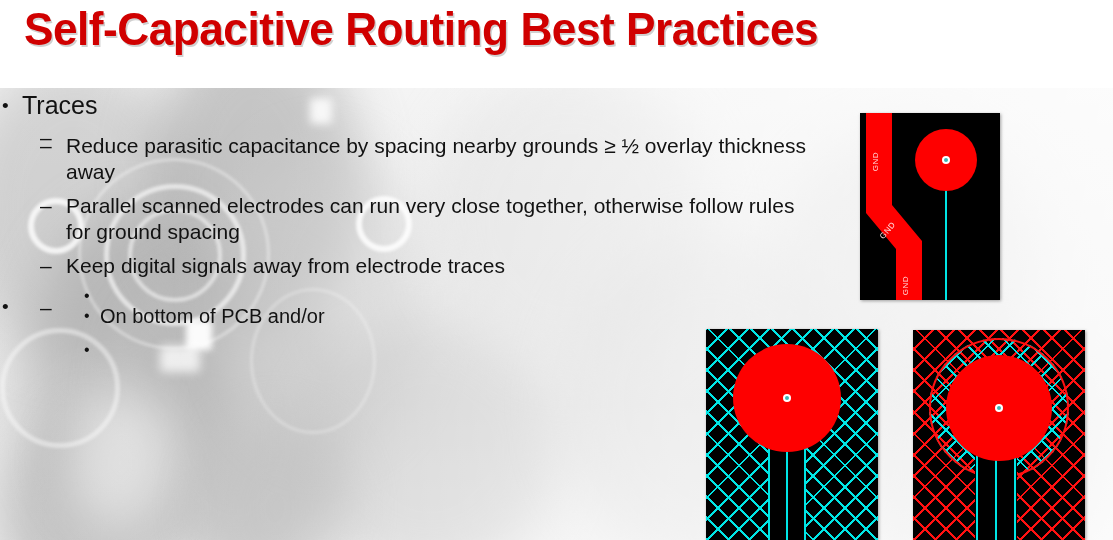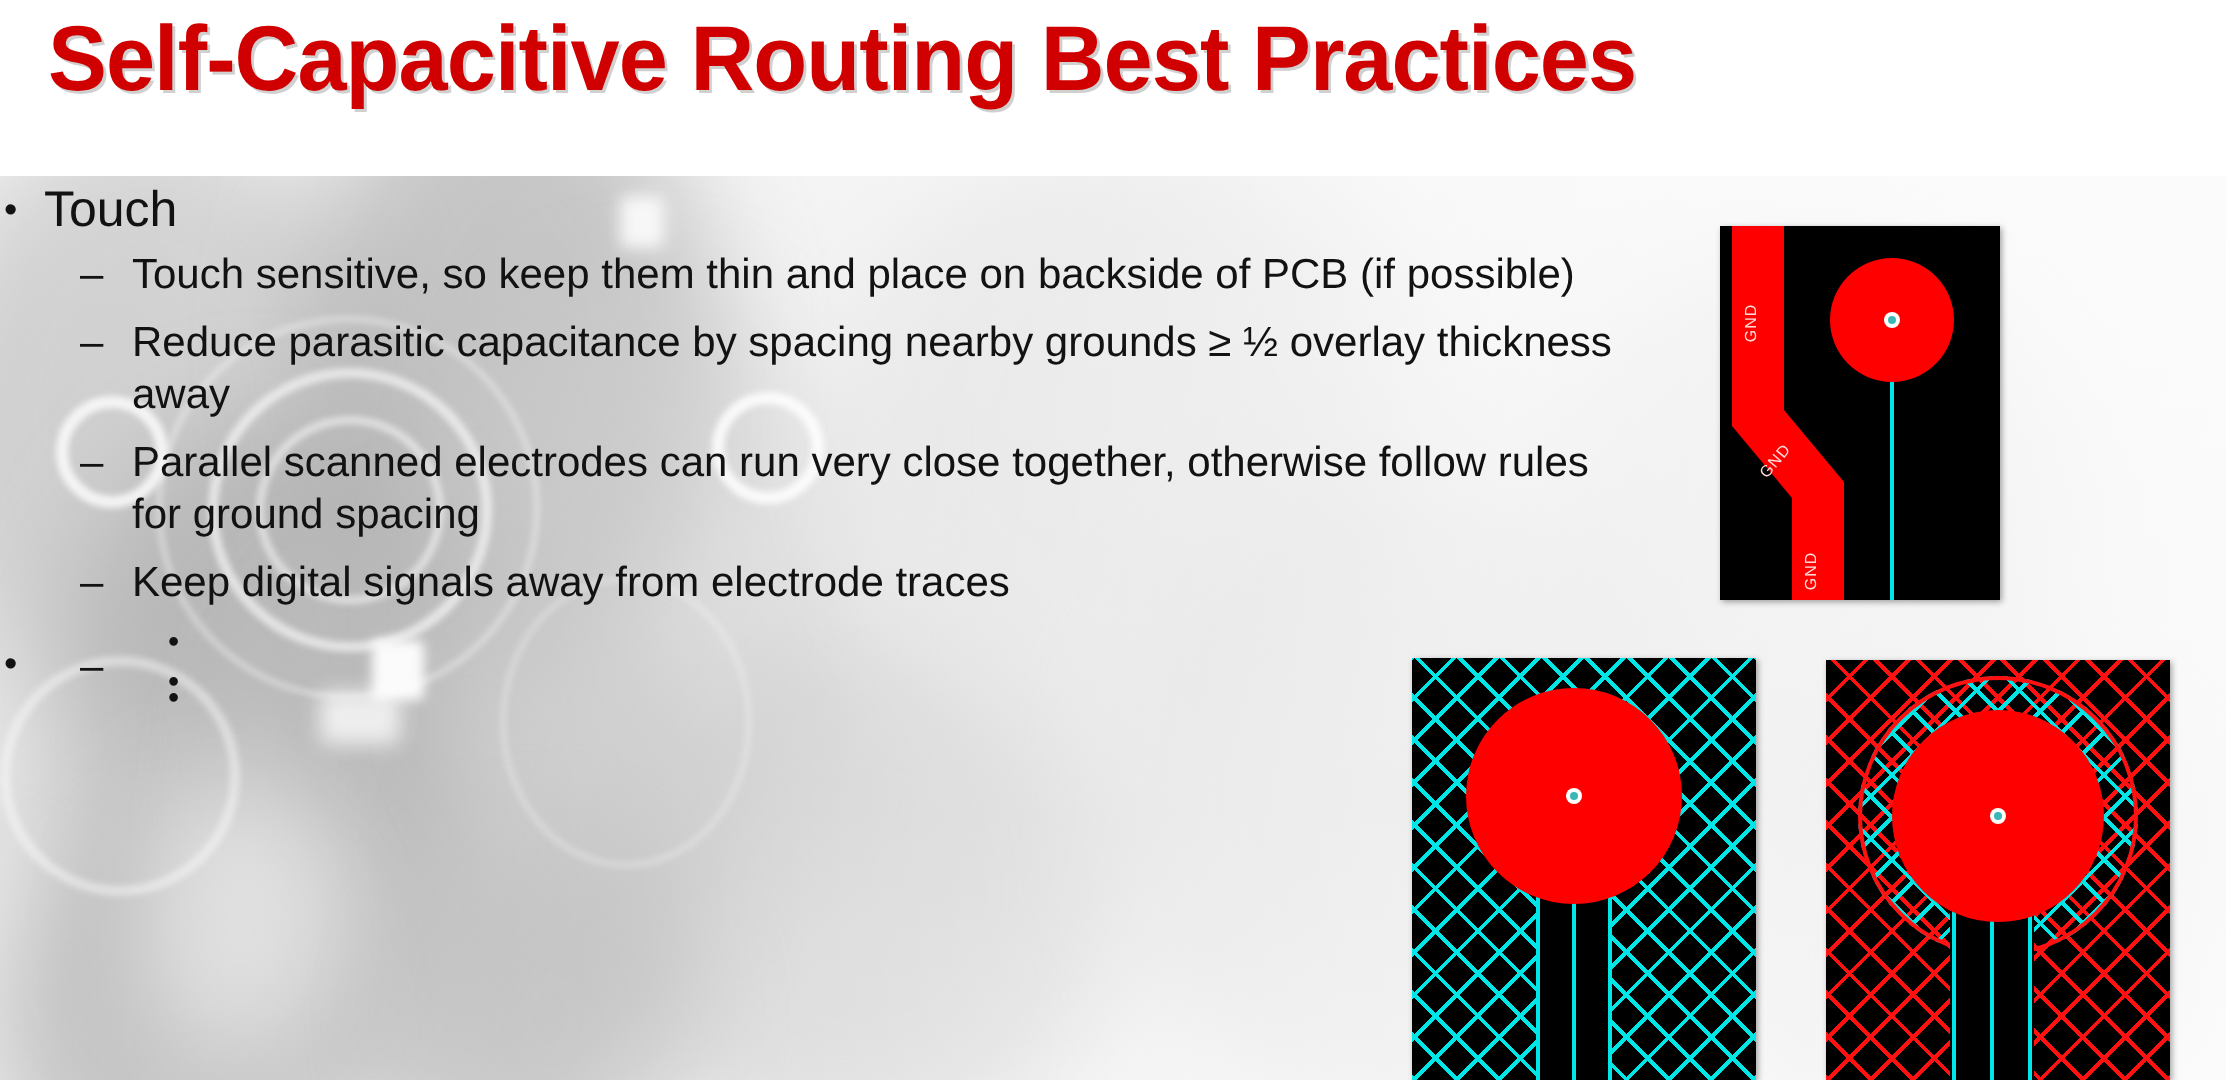--- a/index.html
+++ b/index.html
@@ -246,27 +246,26 @@
   </div>
 
   <div id="top-band"></div>
 
   <div id="title">Self-Capacitive Routing Best Practices</div>
 
   <div id="body">
 
     <div class="line l1">
       <span class="mk">•</span>
-      <span>Touch</span>
+      <span>Traces</span>
     </div>
     <div class="sp4"></div>
 
     <div class="line l2">
       <span class="mk">–</span>
-      <span>Touch sensitive, so keep them thin and place on backside of PCB (if possible)</span>
     </div>
     <div class="sp8"></div>
 
     <div class="line l2">
       <span class="mk">–</span>
       <span>Reduce parasitic capacitance by spacing nearby grounds ≥ ½ overlay thickness away</span>
     </div>
     <div class="sp8"></div>
 
     <div class="line l2">
@@ -291,20 +290,21 @@
     </div>
     <div class="sp4"></div>
 
     <div class="line l2">
       <span class="mk">–</span>
     </div>
     <div class="sp8"></div>
 
     <div class="line l3">
       <span class="mk">•</span>
+      <span>On bottom of PCB and/or</span>
     </div>
     <div class="sp8"></div>
 
     <div class="line l3">
       <span class="mk">•</span>
     </div>
   </div>
 
   <div class="pcb" id="pcb-1">
     <svg id="gnd-poly" viewBox="0 0 140 187">

